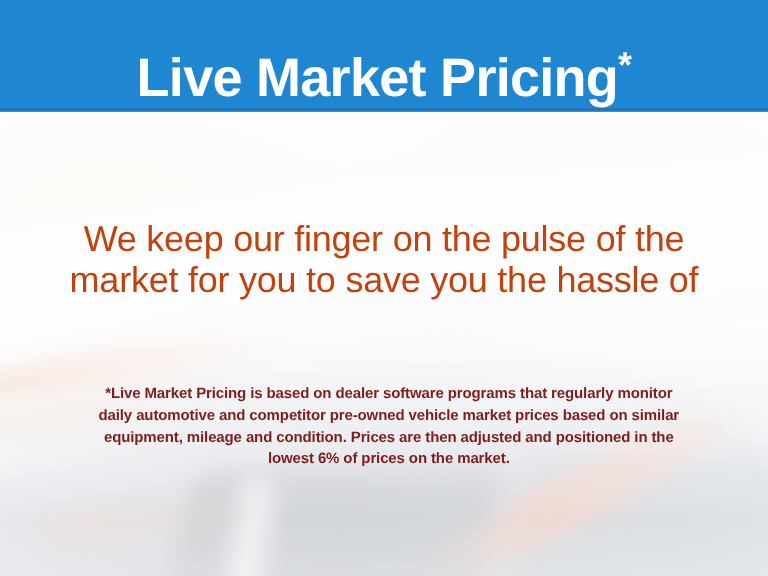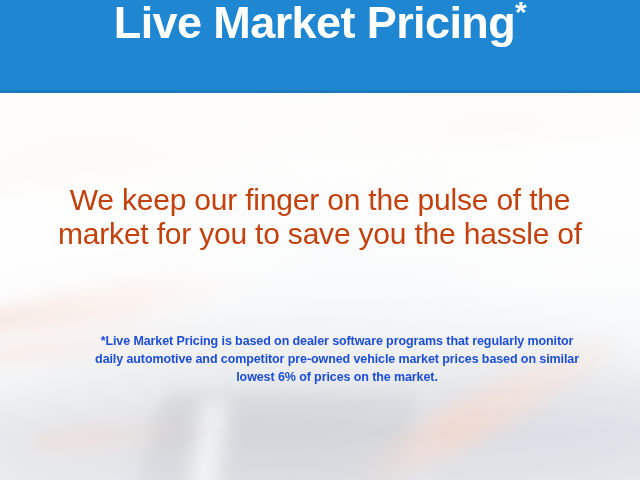--- a/index.html
+++ b/index.html
@@ -146,21 +146,21 @@
   .header-bar {
     position: absolute;
     left: 0;
     top: 0;
     width: 640px;
     height: 93px;
     background: #1f87d2;
     border-bottom: 3px solid #1a79bf;
     box-sizing: border-box;
     display: flex;
-    align-items: flex-start;
+    align-items: flex-end;
     justify-content: center;
     z-index: 5;
   }
 
   .header-title {
     color: #ffffff;
     font-size: 45px;
     font-weight: 700;
     letter-spacing: -0.6px;
     line-height: 1;
@@ -204,23 +204,23 @@
     display: block;
     white-space: nowrap;
   }
 
   
   .disclaimer {
     position: absolute;
     left: 28px;
     top: 222px;
     width: 584px;
-    margin: 17px;
+    margin: 4px;
     text-align: center;
-    color: #1d4ed8;
+    color: #7f1d1d;
     font-size: 12.5px;
     font-weight: 700;
     line-height: 18px;
     letter-spacing: -0.1px;
   }
 
   .disclaimer-line {
     display: block;
     white-space: nowrap;
   }
@@ -252,17 +252,18 @@
   <div class="content">
 
     <p class="headline">
       <span class="headline-line">We keep our finger on the pulse of the</span>
       <span class="headline-line">market for you to save you the hassle of</span>
     </p>
 
     <p class="disclaimer">
       <span class="disclaimer-line">*Live Market Pricing is based on dealer software programs that regularly monitor</span>
       <span class="disclaimer-line">daily automotive and competitor pre-owned vehicle market prices based on similar</span>
+      <span class="disclaimer-line">equipment, mileage and condition. Prices are then adjusted and positioned in the</span>
       <span class="disclaimer-line">lowest 6% of prices on the market.</span>
     </p>
 
   </div>
 </div>
 
 </body></html>

